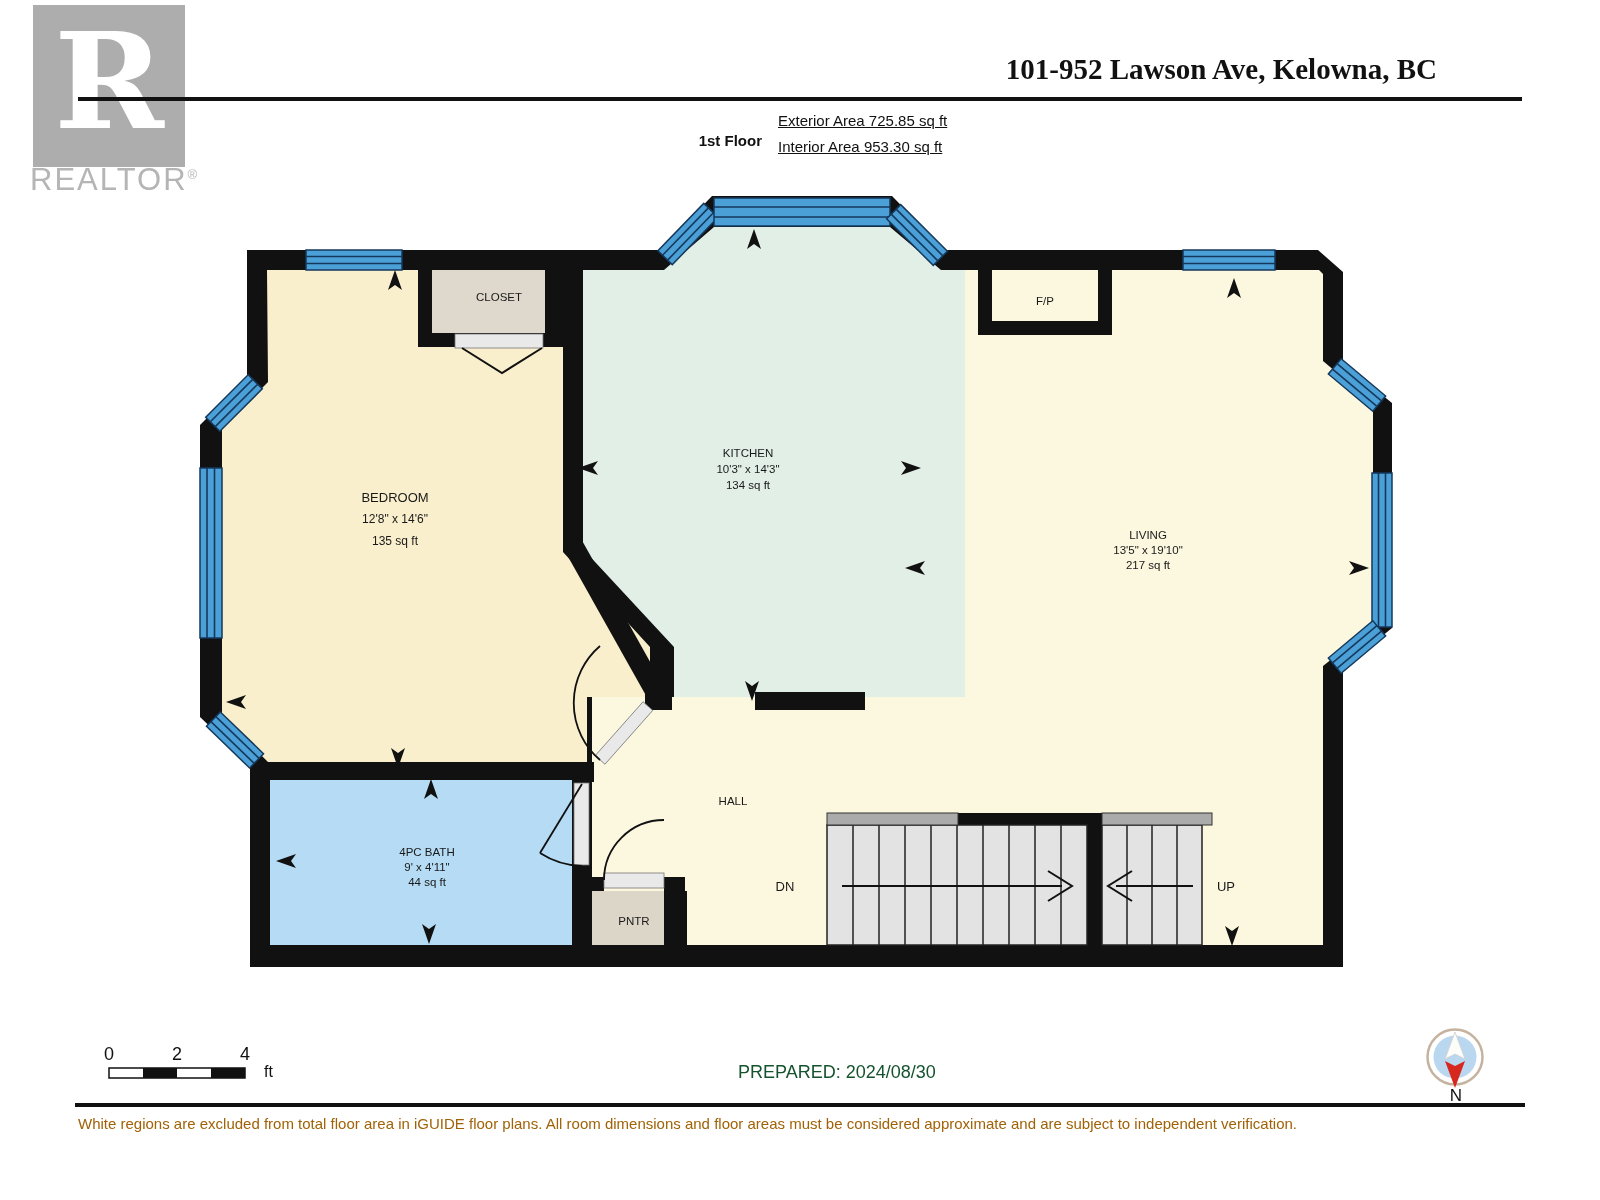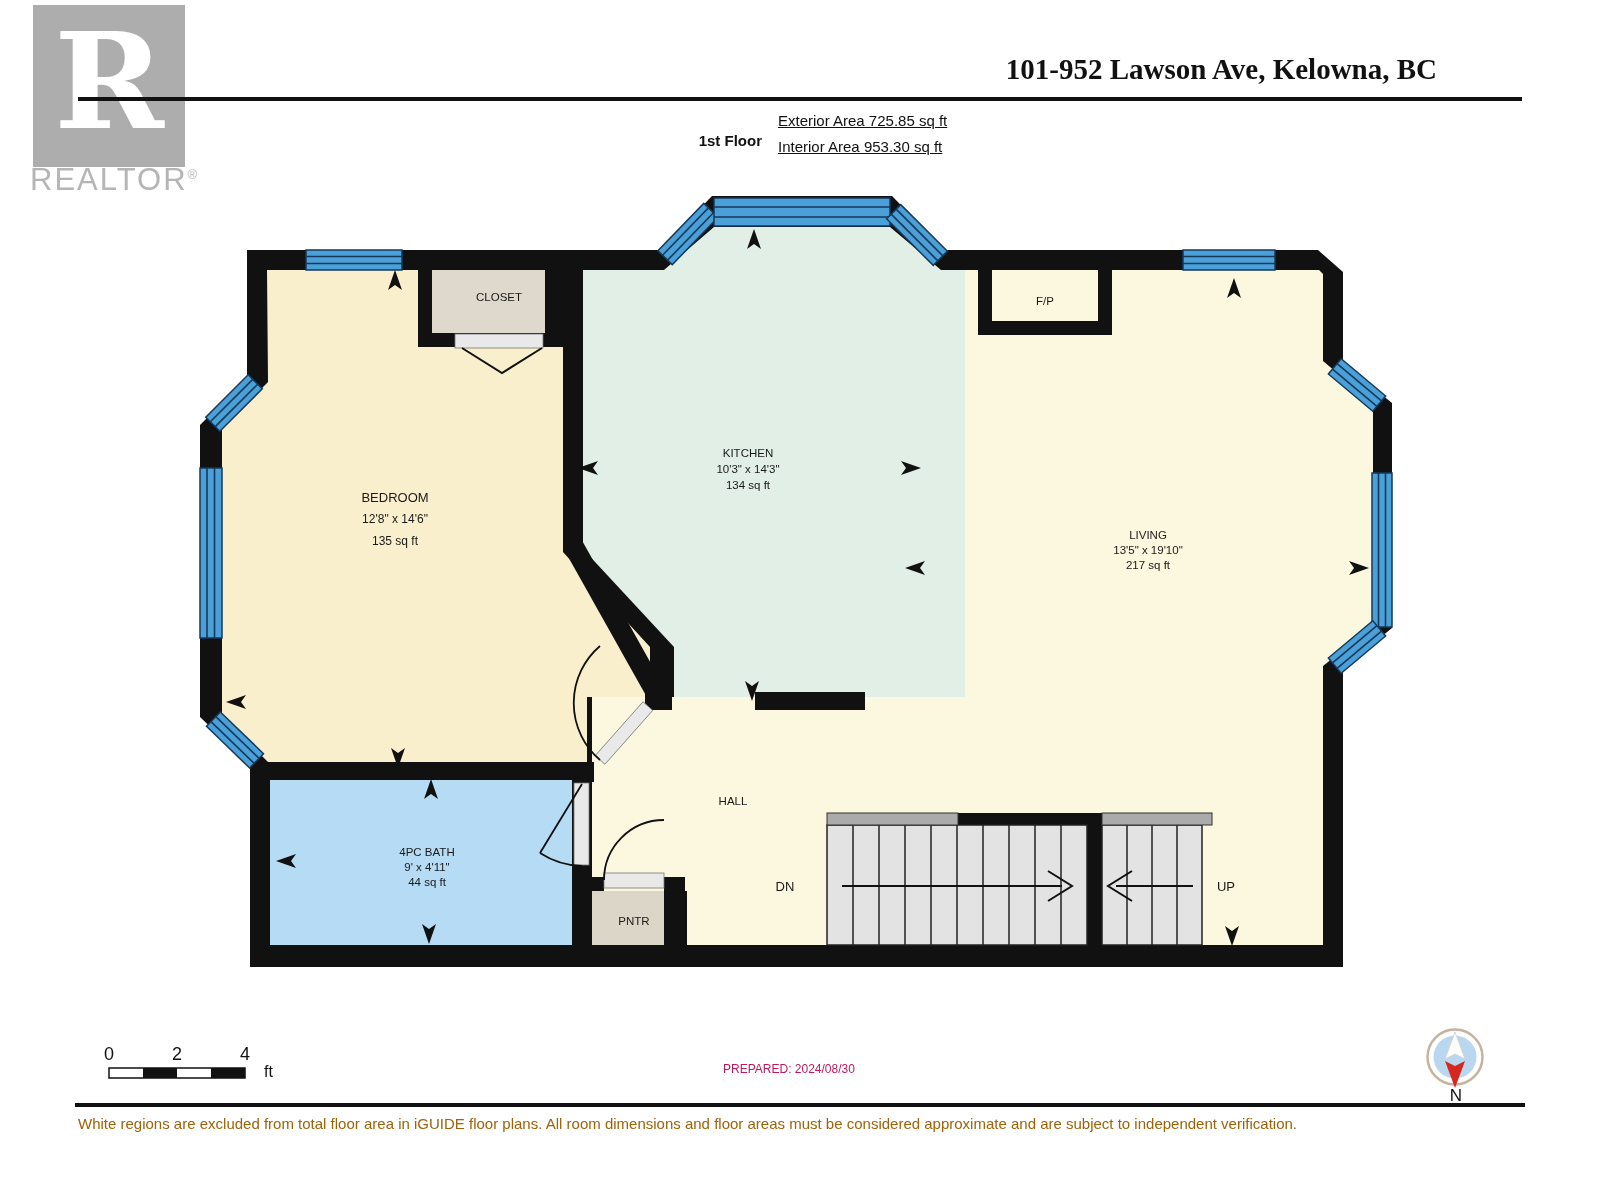--- a/index.html
+++ b/index.html
@@ -15,21 +15,21 @@
   .logo-word sup{font-size:13px;}
   .top-rule{left:78px;top:97px;width:1444px;height:3.5px;background:#111;z-index:5;}
   .title{left:85px;top:53px;width:1352px;text-align:right;font-size:29px;
          font-weight:bold;color:#111;font-family:Liberation Serif, serif;}
   .floor-label{left:562px;top:108px;width:200px;text-align:right;font-size:15px;
                font-weight:bold;color:#111;margin-top:24px;}
   .area-block{left:778px;top:108px;font-size:15px;color:#111;line-height:26px;text-decoration:underline;}
   
   .tick{width:40px;margin-left:-20px;text-align:center;font-size:18px;color:#111;top:1044px;}
   .ft-unit{left:264px;top:1063px;font-size:16px;color:#111;}
-  .prepared{left:723px;top:1062px;font-size:12px;color:#be185d;}
+  .prepared{left:738px;top:1062px;font-size:18px;color:#14532d;}
   .north-label{left:1441px;top:1086px;width:30px;text-align:center;font-size:17px;color:#111;}
   .bottom-rule{left:75px;top:1103px;width:1450px;height:4px;background:#111;}
   .disclaimer{left:78px;top:1115px;width:1450px;font-size:15px;color:#a16207;}
   svg text{font-family:"Liberation Sans",sans-serif;fill:#191919;}
   .room-name{font-size:13px;}
   .room-sub{font-size:12px;}
   .small-label{font-size:11.5px;}
   .stair-label{font-size:13px;}
 </style>
 </head>

